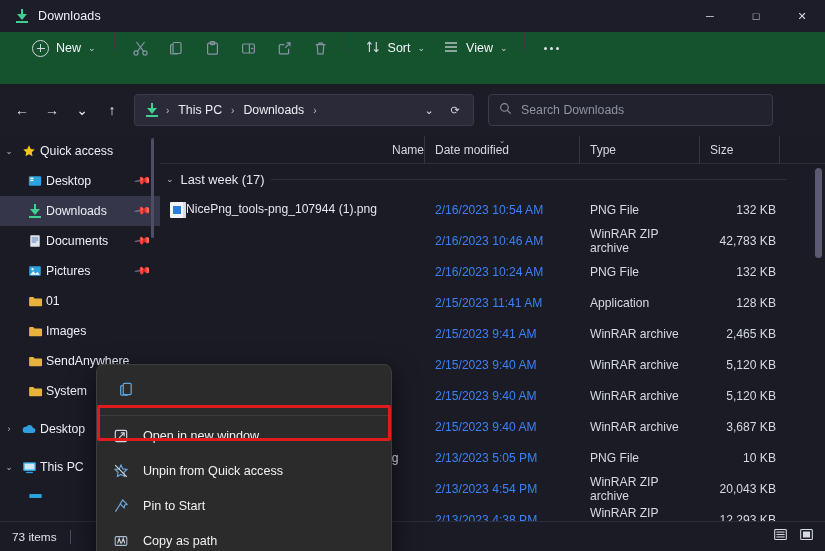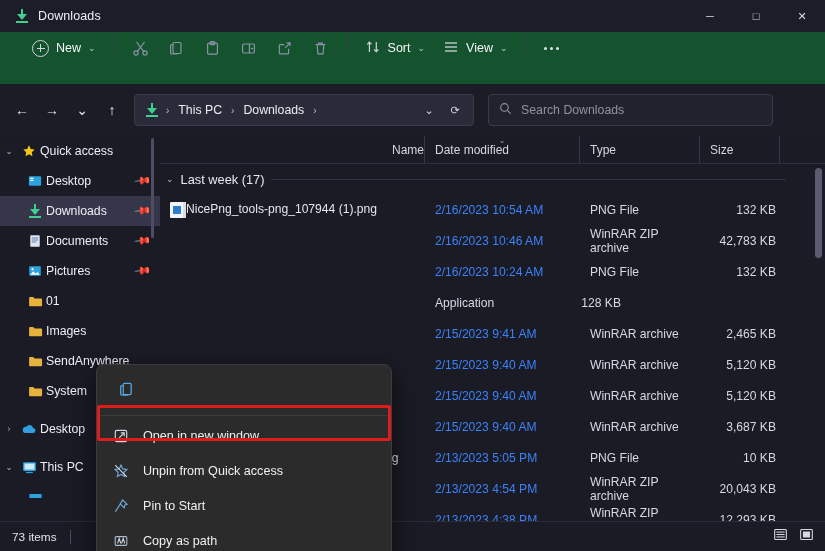--- a/index.html
+++ b/index.html
@@ -578,20 +578,21 @@
           </div>
           <div class="fc-date">2/16/2023 10:24 AM</div>
           <div class="fc-type">PNG File</div>
           <div class="fc-size">132 KB</div>
         </div>
 
         <div class="frow">
           <div class="fc-name">
             <span class="fname"></span>
           </div>
+          <div class="fc-date">2/15/2023 11:41 AM</div>
           <div class="fc-type">Application</div>
           <div class="fc-size">128 KB</div>
         </div>
 
         <div class="frow">
           <div class="fc-name">
             <span class="fname"></span>
           </div>
           <div class="fc-date">2/15/2023 9:41 AM</div>
           <div class="fc-type">WinRAR archive</div>

